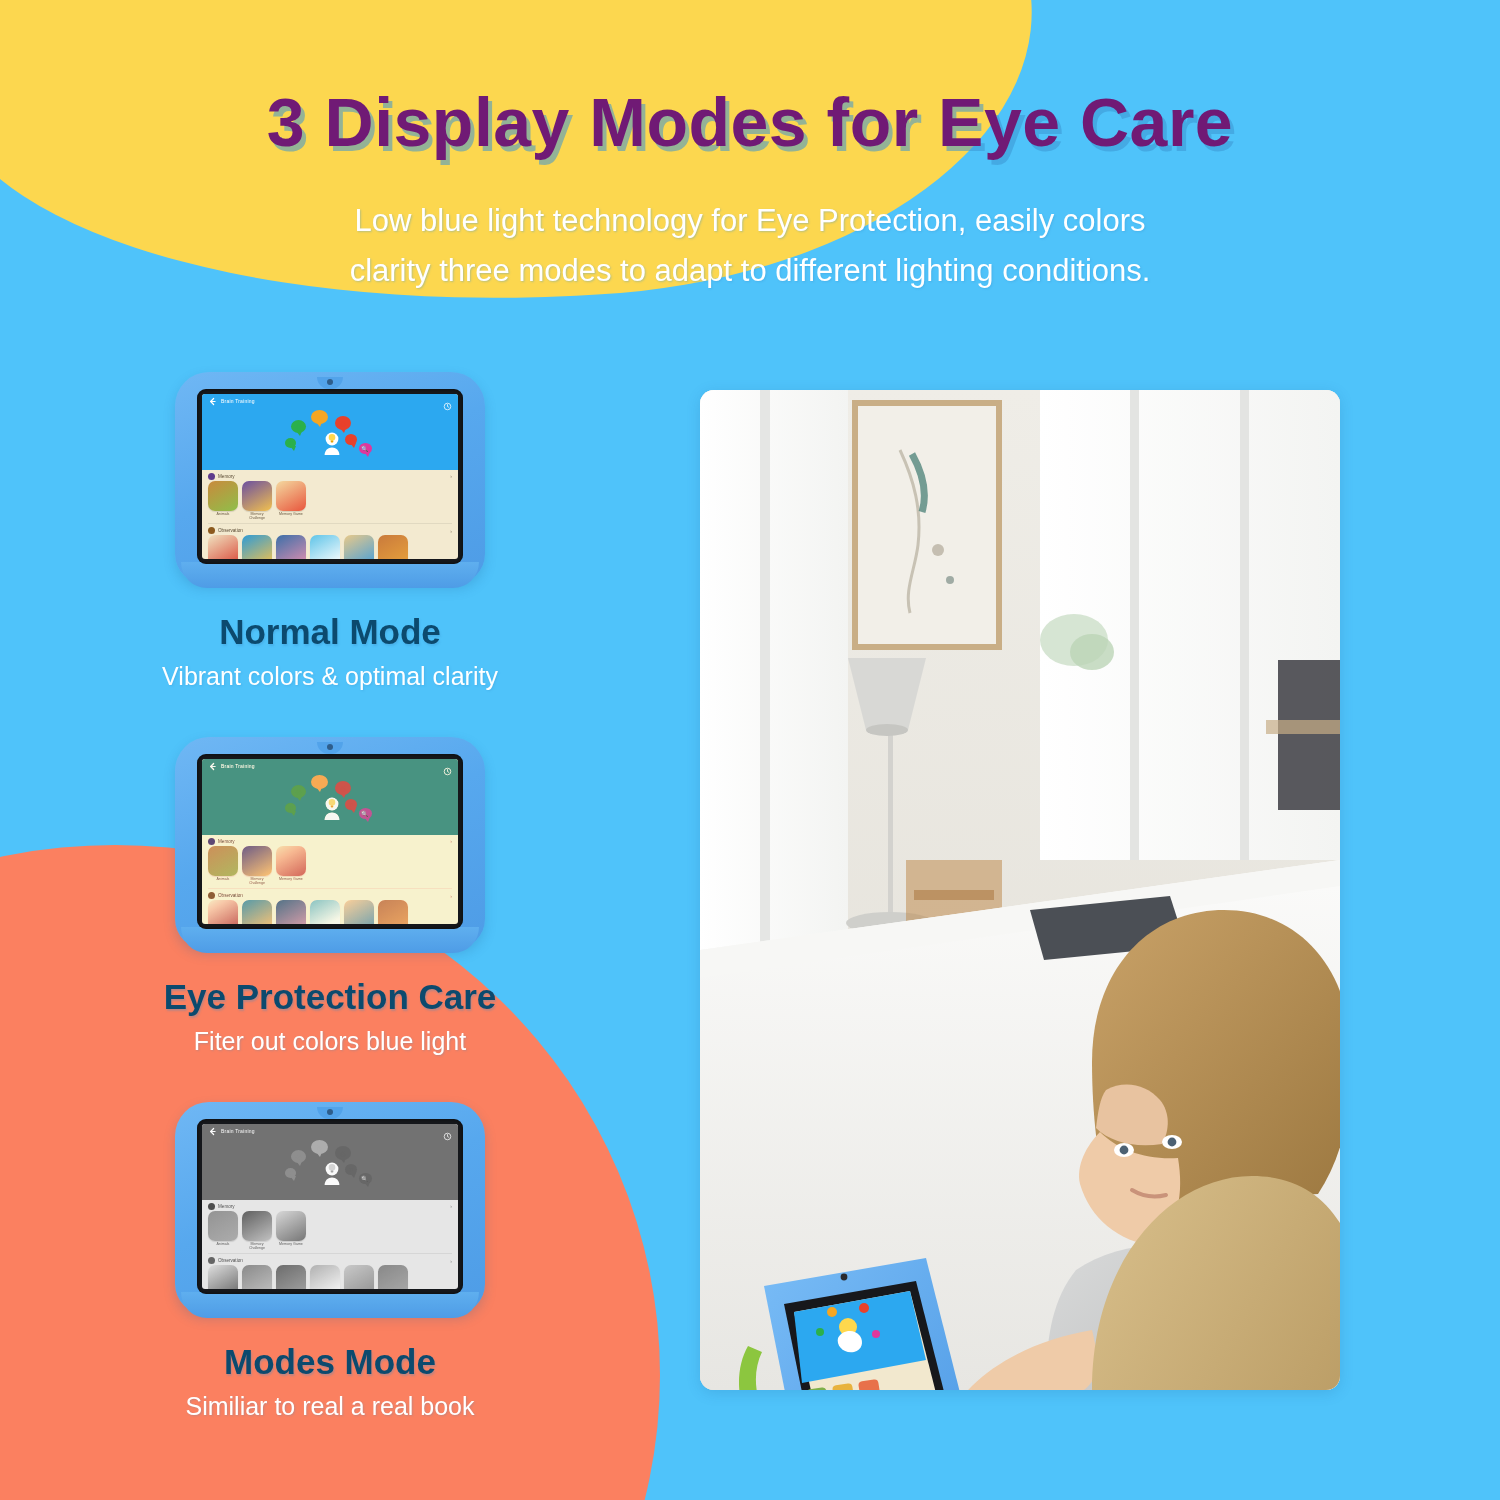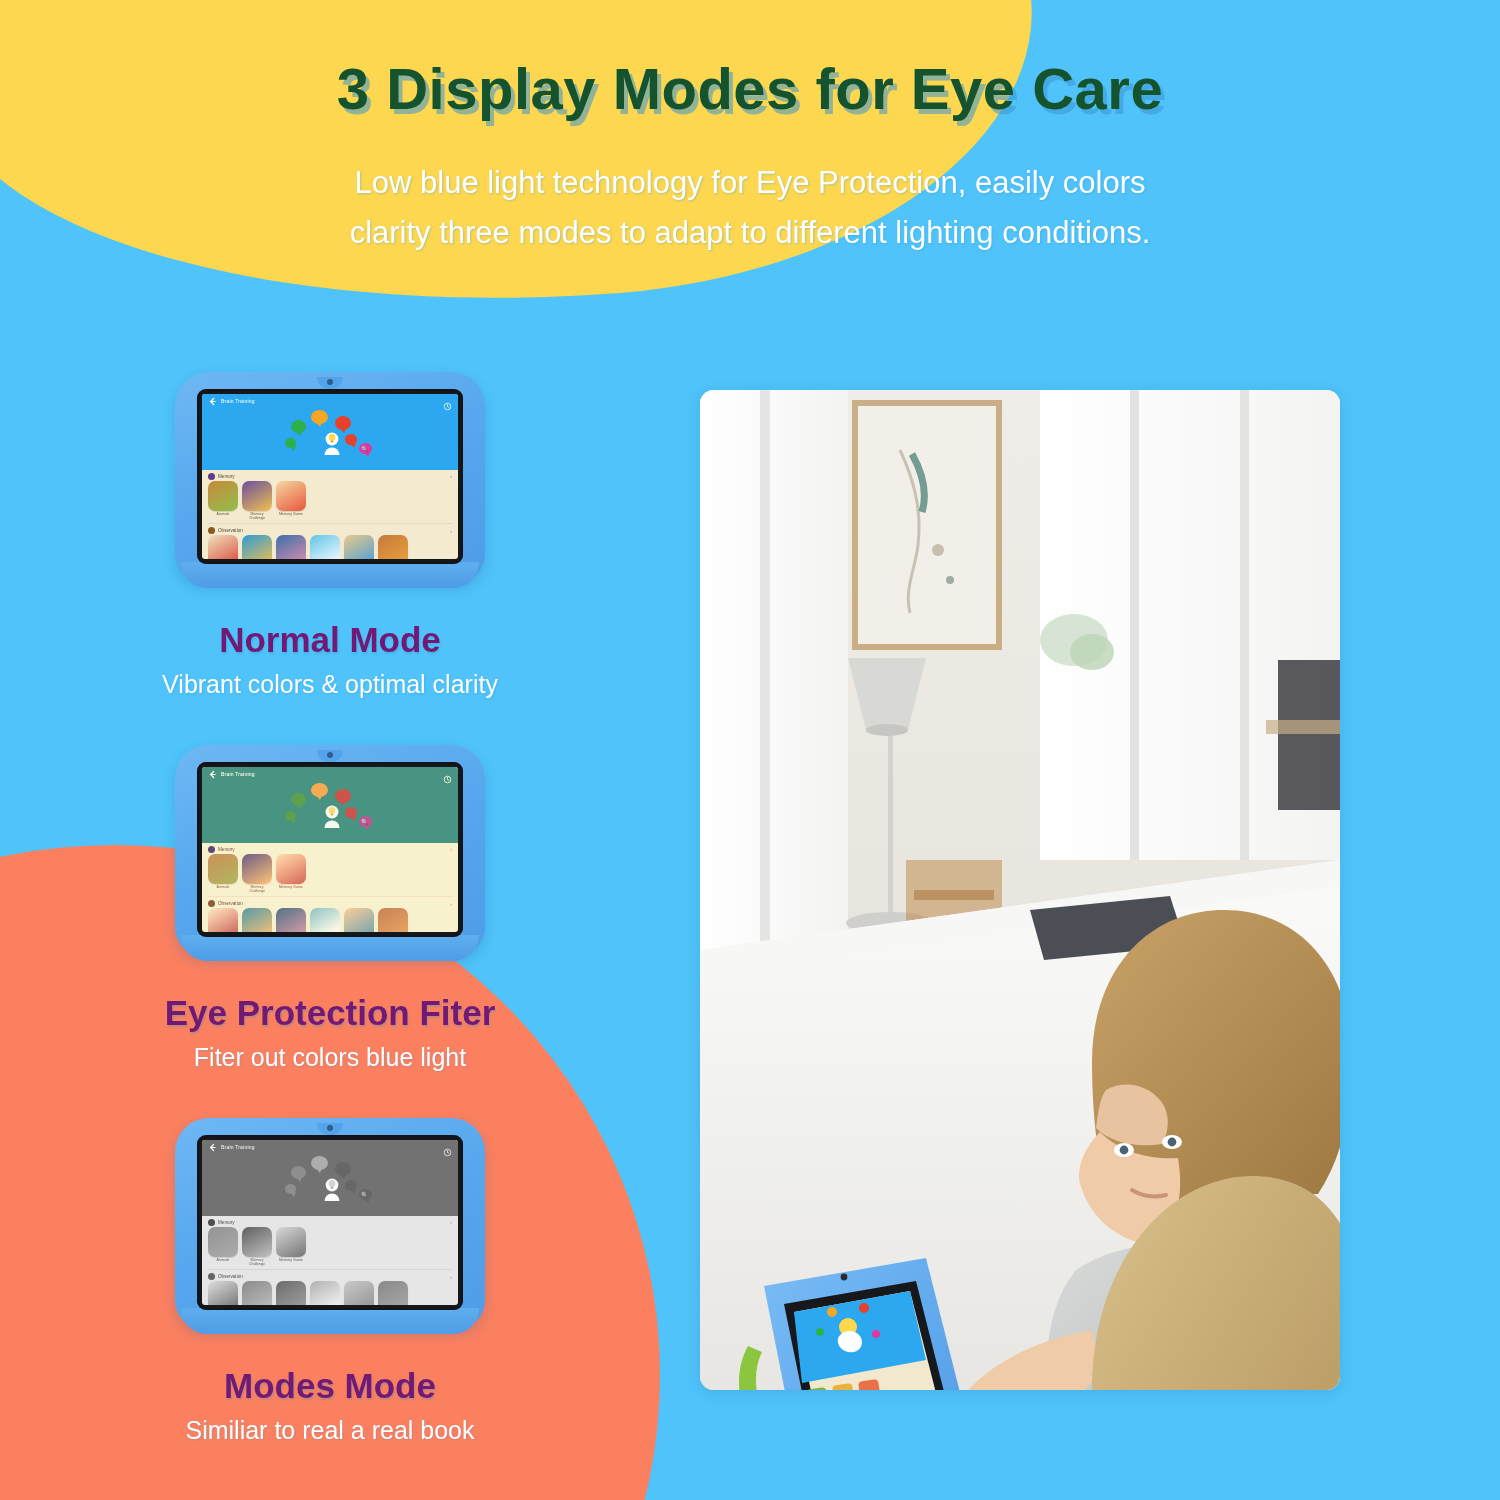--- a/index.html
+++ b/index.html
@@ -22,38 +22,38 @@
   .blob-orange{
     position:absolute; left:-430px; top:845px;
     width:1090px; height:1060px;
     background:#FB8060;
     border-radius:50%;
   }
 
   
   .header{ position:absolute; left:0; top:0; width:1500px; text-align:center; }
   .title{
-    font-size:58px; font-weight:bold; color:#14532d;
+    font-size:68px; font-weight:bold; color:#701a75;
     letter-spacing:0.5px; line-height:1;
-    padding-top:60px;
+    padding-top:88px;
     text-shadow:4px 5px 0 rgba(60,150,210,.55);
   }
   .subtitle{
     margin-top:40px; font-size:31px; color:#FFFFFF; line-height:1.62;
     font-weight:400;
     text-shadow:1px 1px 2px rgba(60,150,210,.35);
   }
 
   
   .left-col{ position:absolute; left:0; top:372px; width:660px; }
   .mode-block{ text-align:center; position:relative; }
   .mode-block + .mode-block{ margin-top:46px; }
 
   .mode-name{
-    font-size:35px; color:#701a75; font-weight:bold; margin-top:36px;
+    font-size:35px; color:#0c4a6e; font-weight:bold; margin-top:28px;
     text-shadow:1px 2px 2px rgba(60,140,200,.30);
   }
   .mode-desc{
     font-size:25px; color:#FFFFFF; margin-top:10px; font-weight:400;
     text-shadow:1px 1px 2px rgba(60,140,200,.25);
   }
 
   
   .tablet{
     width:310px; height:212px; margin:0 auto; position:relative;
@@ -322,21 +322,21 @@
             <div class="tile" style="background:linear-gradient(150deg,#F0E2C0,#D94A3A);"></div>
             <div class="tile" style="background:linear-gradient(150deg,#2E9BD6,#F2C14E);"></div>
             <div class="tile" style="background:linear-gradient(150deg,#3C6FA8,#E08FB0);"></div>
             <div class="tile" style="background:linear-gradient(150deg,#5FC4E8,#FFFFFF);"></div>
             <div class="tile" style="background:linear-gradient(150deg,#E8C98A,#4A9FD8);"></div>
             <div class="tile" style="background:linear-gradient(150deg,#C97A3C,#E8A23C);"></div>
           </div>
         </div>
       </div>
     </div>
-    <div class="mode-name">Eye Protection Fiter</div>
+    <div class="mode-name">Eye Protection Care</div>
     <div class="mode-desc">Fiter out colors blue light</div>
   </div>
 
   <div class="mode-block mode-read">
     <div class="tablet">
       <div class="cam-notch"></div>
       <div class="cam-dot"></div>
       <div class="bezel">
         <div class="screen">
           <div class="ui-top">

